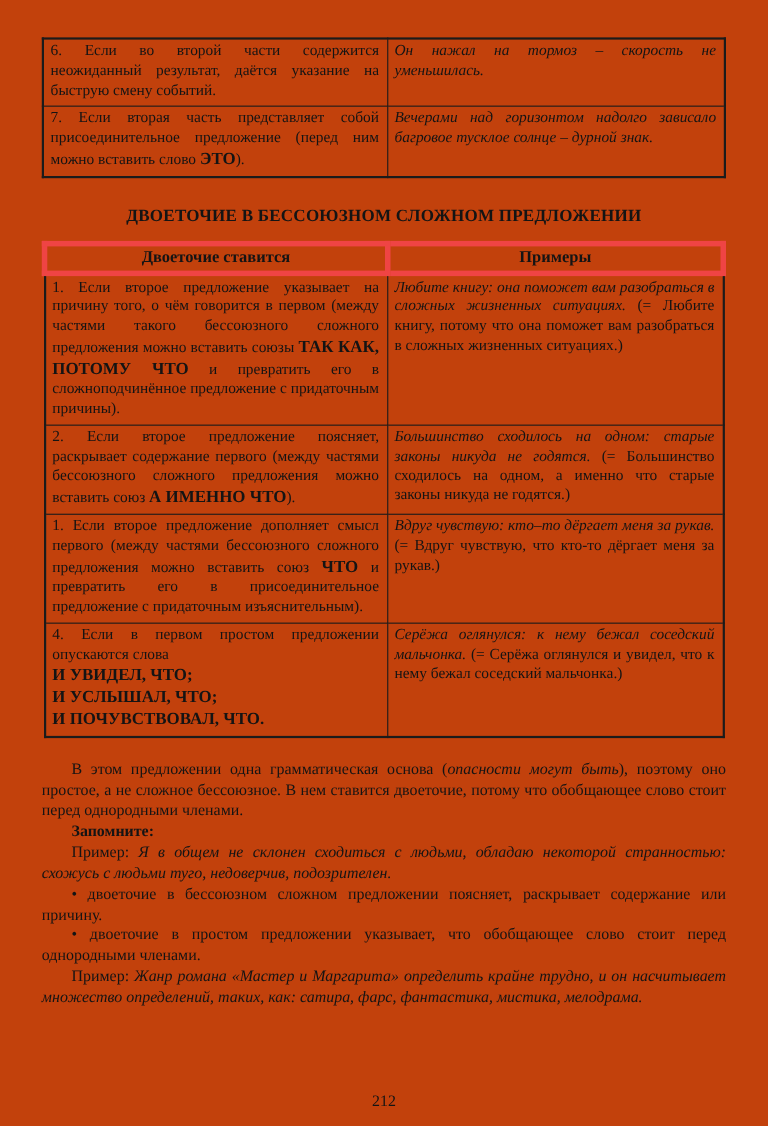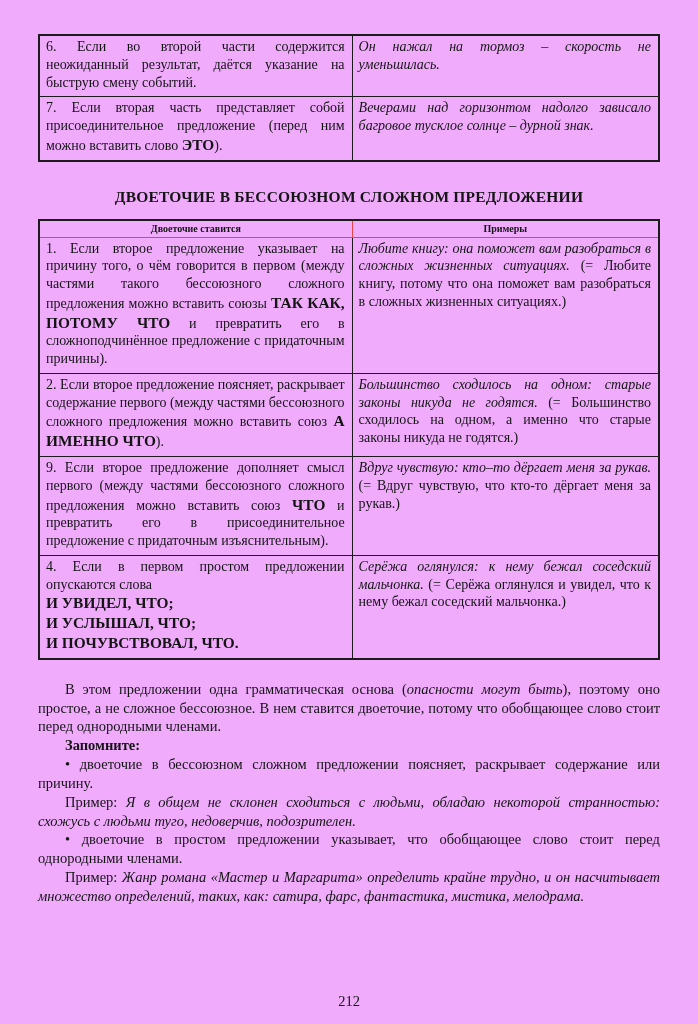--- a/index.html
+++ b/index.html
@@ -3,21 +3,21 @@
 <meta charset="utf-8">
 <style>
   html, body { margin: 0; padding: 0; background: #e9e9e7; }
   .page {
     position: relative;
     width: 698px;
     height: 1024px;
     margin: 0 auto;
     box-sizing: border-box;
     padding: 34px 38px 0 38px;
-    background: #f0abfc;
+    background: #c2410c;
     color: #141414;
     font-family: "Liberation Serif", "DejaVu Serif", serif;
     overflow: hidden;
   }
   .tbl {
     width: 100%;
     border-collapse: collapse;
     border: 2px solid #1b1b1b;
     table-layout: fixed;
   }
@@ -26,24 +26,24 @@
   .cell {
     border: 1px solid #1b1b1b;
     vertical-align: top;
     padding: 2px 7px 5px 6px;
     font-size: 14px;
     line-height: 1.27;
     text-align: justify;
     white-space: pre-line;
   }
   .th {
-    border: 1px solid #ef4444;
+    border: 5px solid #ef4444;
     text-align: center;
     font-weight: bold;
-    font-size: 10px;
+    font-size: 15px;
     padding: 2px 4px 3px 4px;
   }
   .heading {
     text-align: center;
     font-weight: bold;
     font-size: 15.5px;
     letter-spacing: 0.2px;
     margin: 26px 0 13px 0;
   }
   .bodytext { margin-top: 20px; }
@@ -105,37 +105,37 @@
     <tbody>
       <tr>
         <td class="cell"><span>1. Если второе предложение указывает на причину того, о чём говорится в первом (между частями такого бессоюзного сложного предложения можно вставить союзы </span><span class="seg-k">ТАК КАК, ПОТОМУ ЧТО</span><span> и превратить его в сложноподчинённое предложение с придаточным причины).</span></td>
         <td class="cell"><span class="seg-i">Любите книгу: она поможет вам разобраться в сложных жизненных ситуациях. </span><span>(= Любите книгу, потому что она поможет вам разобраться в сложных жизненных ситуациях.)</span></td>
       </tr>
       <tr>
         <td class="cell"><span>2. Если второе предложение поясняет, раскрывает содержание первого (между частями бессоюзного сложного предложения можно вставить союз </span><span class="seg-k">А ИМЕННО ЧТО</span><span>).</span></td>
         <td class="cell"><span class="seg-i">Большинство сходилось на одном: старые законы никуда не годятся. </span><span>(= Большинство сходилось на одном, а именно что старые законы никуда не годятся.)</span></td>
       </tr>
       <tr>
-        <td class="cell"><span>9. Если второе предложение дополняет смысл первого (между частями бессоюзного сложного предложения можно вставить союз </span><span class="seg-k">ЧТО</span><span> и превратить его в присоединительное предложение с придаточным изъяснительным).</span></td>
+        <td class="cell"><span>1. Если второе предложение дополняет смысл первого (между частями бессоюзного сложного предложения можно вставить союз </span><span class="seg-k">ЧТО</span><span> и превратить его в присоединительное предложение с придаточным изъяснительным).</span></td>
         <td class="cell"><span class="seg-i">Вдруг чувствую: кто–то дёргает меня за рукав. </span><span>(= Вдруг чувствую, что кто-то дёргает меня за рукав.)</span></td>
       </tr>
       <tr>
         <td class="cell"><span>4. Если в первом простом предложении опускаются слова
 </span><span class="seg-k">И УВИДЕЛ, ЧТО;
 И УСЛЫШАЛ, ЧТО;
 И ПОЧУВСТВОВАЛ, ЧТО.</span></td>
         <td class="cell"><span class="seg-i">Серёжа оглянулся: к нему бежал соседский мальчонка. </span><span>(= Серёжа оглянулся и увидел, что к нему бежал соседский мальчонка.)</span></td>
       </tr>
     </tbody>
   </table>
 
   <div class="bodytext">
     <p class="para"><span>В этом предложении одна грамматическая основа (</span><span class="seg-i">опасности могут быть</span><span>), поэтому оно простое, а не сложное бессоюзное. В нем ставится двоеточие, потому что обобщающее слово стоит перед однородными членами.</span></p>
     <p class="para"><span class="seg-b">Запомните:</span></p>
+    <p class="para"><span>Пример: </span><span class="seg-i">Я в общем не склонен сходиться с людьми, обладаю некоторой странностью: схожусь с людьми туго, недоверчив, подозрителен.</span></p>
     <p class="para"><span>• двоеточие в бессоюзном сложном предложении поясняет, раскрывает содержание или причину.</span></p>
-    <p class="para"><span>Пример: </span><span class="seg-i">Я в общем не склонен сходиться с людьми, обладаю некоторой странностью: схожусь с людьми туго, недоверчив, подозрителен.</span></p>
     <p class="para"><span>• двоеточие в простом предложении указывает, что обобщающее слово стоит перед однородными членами.</span></p>
     <p class="para"><span>Пример: </span><span class="seg-i">Жанр романа «Мастер и Маргарита» определить крайне трудно, и он насчитывает множество определений, таких, как: сатира, фарс, фантастика, мистика, мелодрама.</span></p>
   </div>
 
   <div class="pagenum">212</div>
 
 </div>
 
 </body></html>

